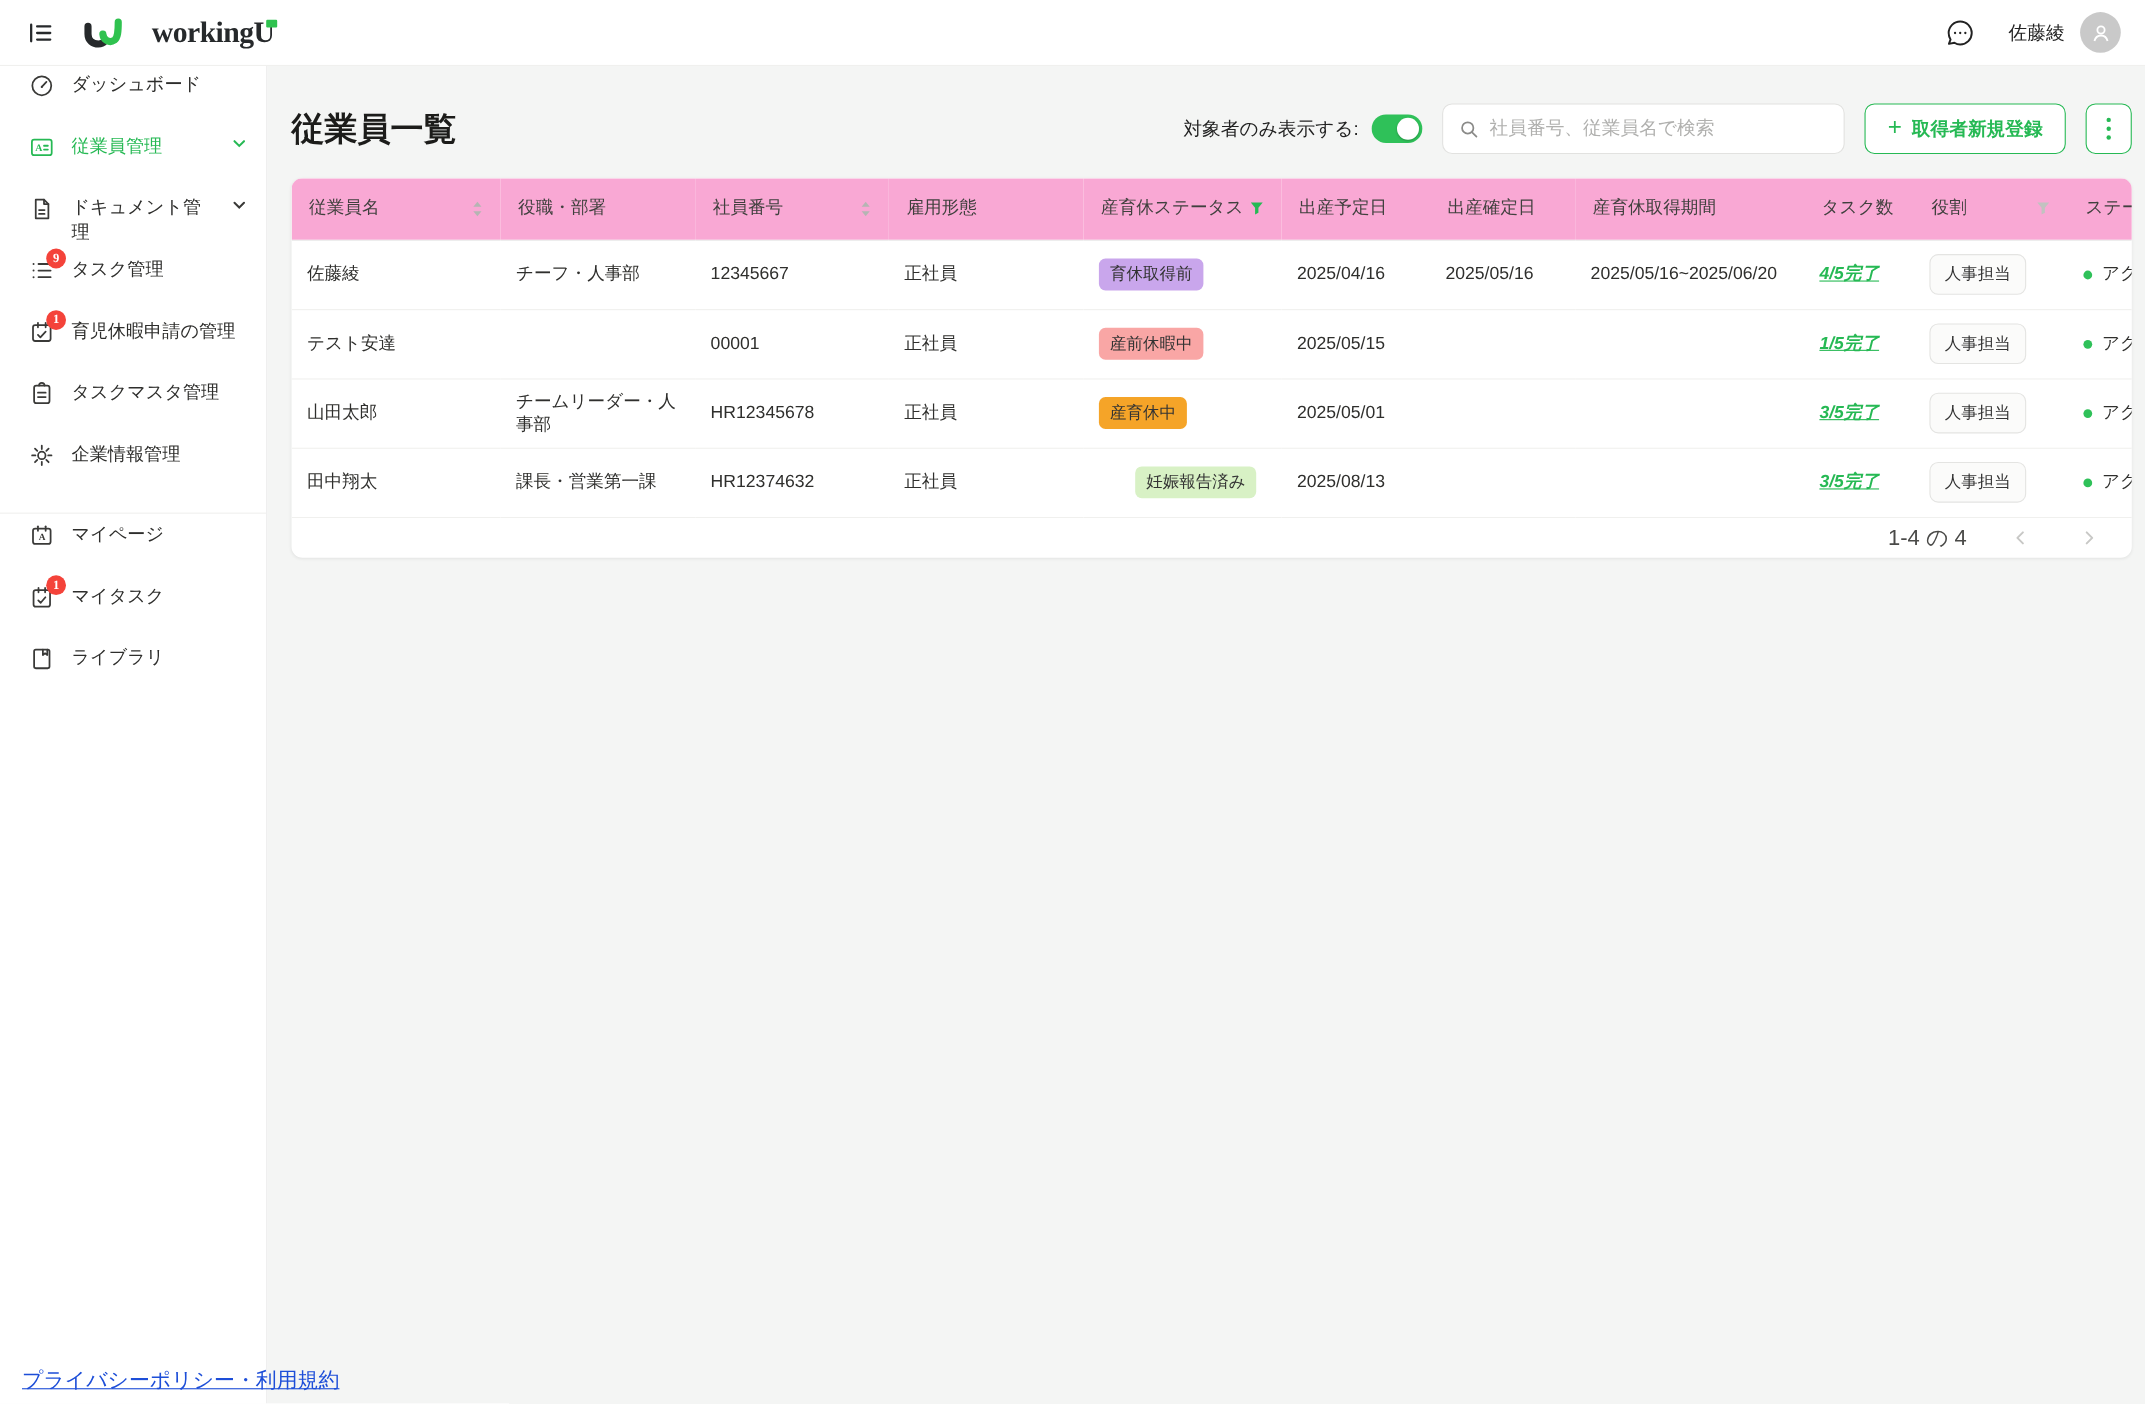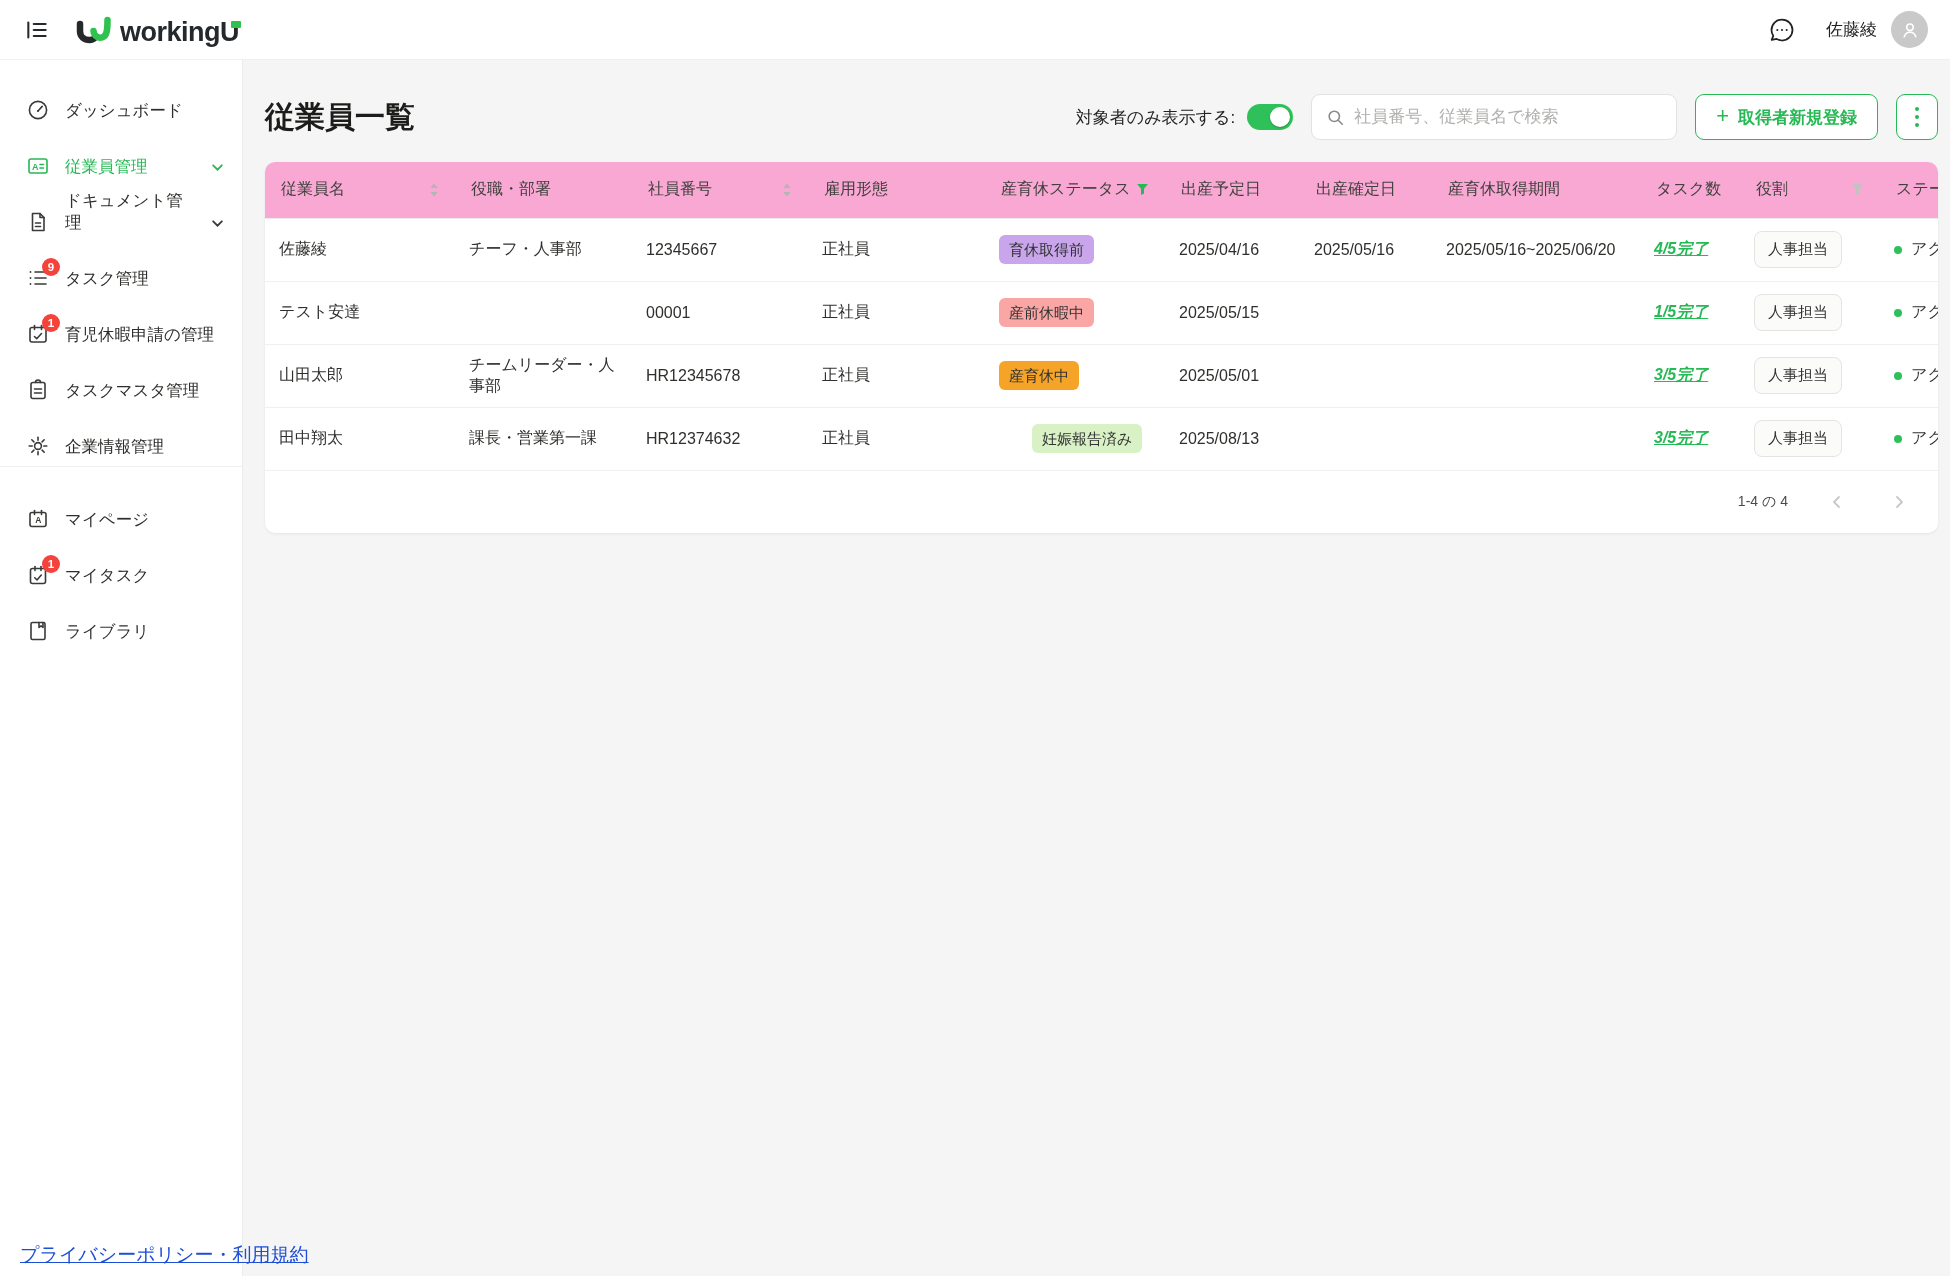--- a/index.html
+++ b/index.html
@@ -6,37 +6,37 @@
   html,body { width:1950px; height:1276px; overflow:hidden; background:#fff;
     font-family:"Liberation Sans","DejaVu Sans",sans-serif; color:#2f2f2d; }
   .app { display:grid; width:1950px; height:1276px;
     grid-template-rows:60px 1fr; grid-template-columns:243px 1fr; }
 
   
   .topbar { grid-column:1/3; display:flex; align-items:center; background:#fff;
     padding:0 22px 0 20px; border-bottom:1px solid #f0f0ee; }
   .menu-btn { width:34px; height:34px; display:flex; align-items:center; justify-content:center;
     cursor:pointer; margin-right:18px; }
-  .logo { display:flex; align-items:flex-end; gap:8px; cursor:pointer; }
+  .logo { display:flex; align-items:center; gap:26px; cursor:pointer;font-family:Liberation Serif, serif; }
   .logo-text { font-size:27px; font-weight:800; color:#26292b; letter-spacing:-0.5px; }
   .logo-u { position:relative; }
   .logo-u::after { content:""; position:absolute; top:4px; right:-2px; width:10px; height:7px;
     background:#2fc24f; border-radius:1px; }
   .topbar-spacer { flex:1; }
   .chat-btn { width:36px; height:36px; display:flex; align-items:center; justify-content:center;
     cursor:pointer; margin-right:26px; }
   .user-name { font-size:17px; color:#222; margin-right:14px; }
   .avatar { width:37px; height:37px; border-radius:50%; background:#c9c9c9;
     display:flex; align-items:center; justify-content:center; cursor:pointer; }
 
   
   .sidebar { grid-row:2; background:#fff; border-right:1px solid #ececec;
     position:relative; padding-top:6px; }
-  .nav-item { display:flex; align-items:flex-end; gap:15px; height:56px;
-    padding:0 18px 0 26px; font-size:16.5px; color:#2e2e2c; cursor:pointer; }
+  .nav-item { display:flex; align-items:flex-start; gap:15px; height:56px;
+    padding:0 18px 0 26px; font-size:16.5px; color:#2e2e2c; cursor:pointer;font-family:Liberation Serif, serif; }
   .nav-item.active { color:#26b954; }
   .nav-item.active svg.ic { stroke:#26b954; }
   svg.ic { stroke:#3a3a38; fill:none; stroke-width:1.6; stroke-linecap:round; stroke-linejoin:round; flex:none; }
   .icon-wrap { position:relative; width:24px; height:24px; flex:none;
     display:flex; align-items:center; justify-content:center; }
   .nav-badge { position:absolute; top:-8px; right:-10px; min-width:18px; height:18px;
     background:#f4433a; color:#fff; font-size:11.5px; font-weight:700; border-radius:9px;
     display:flex; align-items:center; justify-content:center; padding:0 3px; }
   .nav-chevron { margin-left:auto; }
   .divider { height:1px; background:#efefee; margin:8px 0; }
@@ -82,22 +82,22 @@
   .badge--purple { background:#c9a6ec; }
   .badge--pink   { background:#f9a6a5; }
   .badge--orange { background:#f5a428; }
   .badge--green  { background:#d8f1c5;margin-left:33px; }
   .task-link { color:#26b954; font-style:italic; font-weight:600; text-decoration:underline;
     cursor:pointer; white-space:nowrap; }
   .role-badge { display:inline-block; padding:8px 13px; border:1px solid #e4e4e2; background:#fbfbfa;
     border-radius:8px; font-size:15px; color:#333; white-space:nowrap; }
   .status-cell { display:flex; align-items:center; gap:9px; white-space:nowrap; }
   .dot { width:8px; height:8px; border-radius:50%; background:#2fc159; flex:none; }
-  .card-footer { height:62px; display:flex; align-items:center; justify-content:flex-end;
-    gap:36px; padding-right:26px; font-size:14px; color:#4a4a48; }
+  .card-footer { height:36px; display:flex; align-items:center; justify-content:flex-end;
+    gap:36px; padding-right:26px; font-size:20px; color:#4a4a48; }
   .pg-btn { display:flex; align-items:center; justify-content:center; width:26px; height:26px;
     cursor:default; }
 </style>
 </head>
 <body>
 
 <div class="app">
 
   <div class="topbar">
     <div class="menu-btn">

